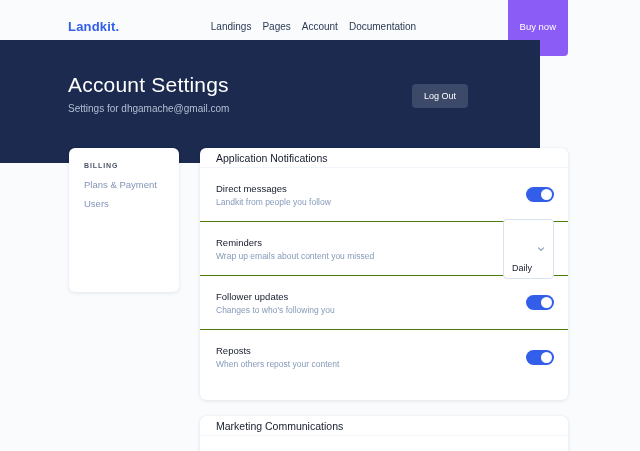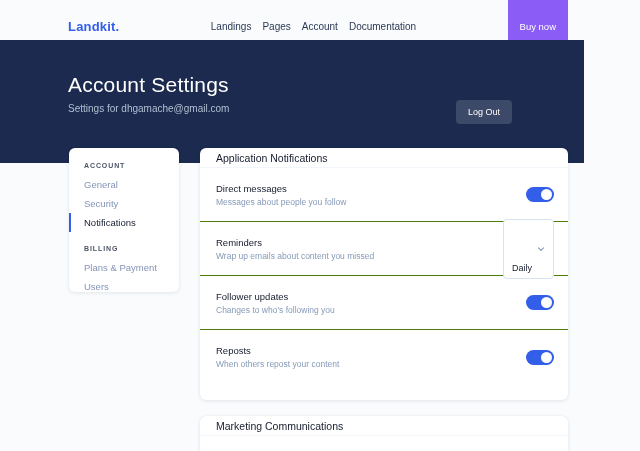--- a/index.html
+++ b/index.html
@@ -24,33 +24,33 @@
   }
   .nav-link { font-size: 10px; font-weight: 500; color: #2B3A55; cursor: pointer; }
   .btn-buy {
     background: #8b5cf6; color: #fff; border: none; border-radius: 4px;
     font-family: inherit; font-size: 9.5px; font-weight: 500;
     padding: 24px 12px; cursor: pointer;
   }
 
   
   .hero {
-    position: absolute; top: 40px; left: 0; width: 584px; height: 123px;
+    position: absolute; top: 40px; left: 0; width: 540px; height: 123px;
     background: #1B2A4E;
   }
   .hero-title {
     position: absolute; left: 68px; top: 33px;
     color: #FFFFFF; font-size: 21px; font-weight: 500; letter-spacing: 0.2px;
   }
   .hero-subtitle {
     position: absolute; left: 68px; top: 63px;
     color: #B4BFD3; font-size: 10px;
   }
   .btn-logout {
-    position: absolute; right: 72px; top: 60px;
+    position: absolute; right: 72px; top: 44px;
     background: rgba(255,255,255,0.15); color: #fff; border: none; border-radius: 4px;
     font-family: inherit; font-size: 9px; font-weight: 500;
     padding: 7px 12px; cursor: pointer;
   }
 
   
   .card {
     position: absolute; background: #fff; border-radius: 6px;
     box-shadow: 0 1px 4px rgba(22,28,45,0.09), 0 0 1px rgba(22,28,45,0.08);
   }
@@ -120,39 +120,33 @@
 </div>
 
 <div class="hero">
   <div class="hero-title">Account Settings</div>
   <div class="hero-subtitle">Settings for dhgamache@gmail.com</div>
   <button class="btn-logout">Log Out</button>
 </div>
 
 <div class="card sidebar-card">
   <div class="side-section">
-    <div class="side-heading">ACCOUNT</div>
-    <div class="side-item">General</div>
-    <div class="side-item">Security</div>
-    <div class="side-item active">Notifications</div>
-  </div>
-  <div class="side-section">
     <div class="side-heading">BILLING</div>
     <div class="side-item">Plans &amp; Payment</div>
     <div class="side-item">Users</div>
   </div>
 </div>
 
 <div class="card main-card">
   <div class="card-header">Application Notifications</div>
 
   <div class="setting-row">
     <div>
       <div class="row-title">Direct messages</div>
-      <div class="row-subtitle">Messages about people you follow</div>
+      <div class="row-subtitle">Landkit from people you follow</div>
     </div>
     <div class="toggle on">
       <div class="knob"></div>
     </div>
   </div>
 
   <div class="setting-row">
     <div>
       <div class="row-title">Reminders</div>
       <div class="row-subtitle">Wrap up emails about content you missed</div>

